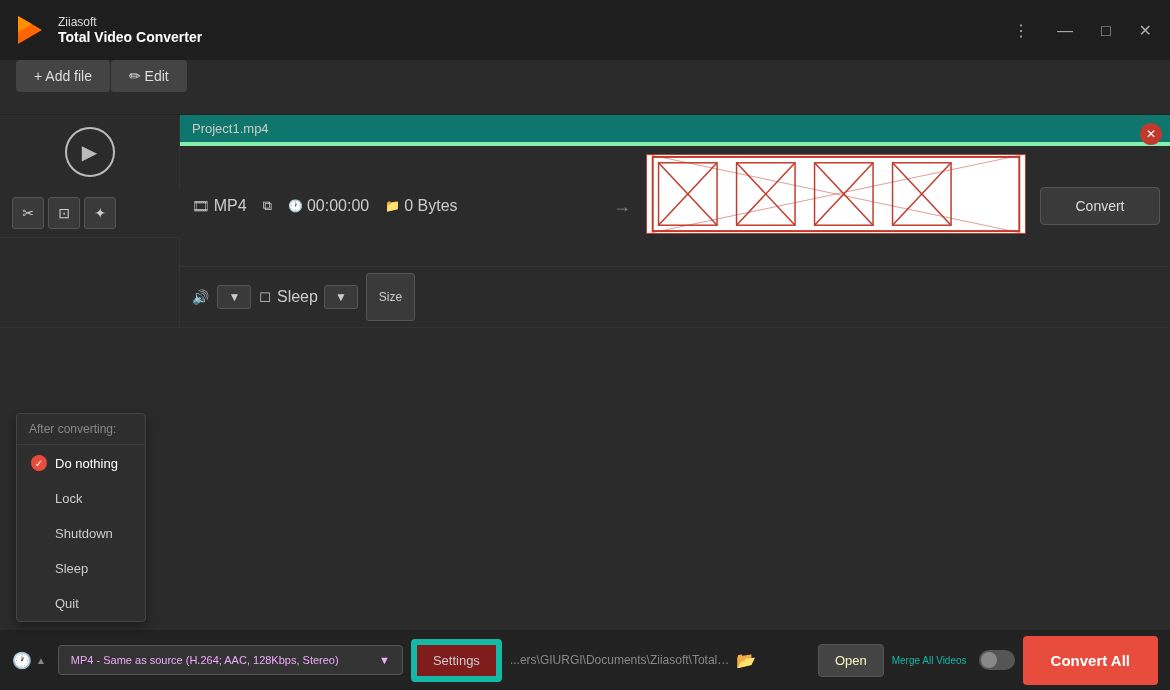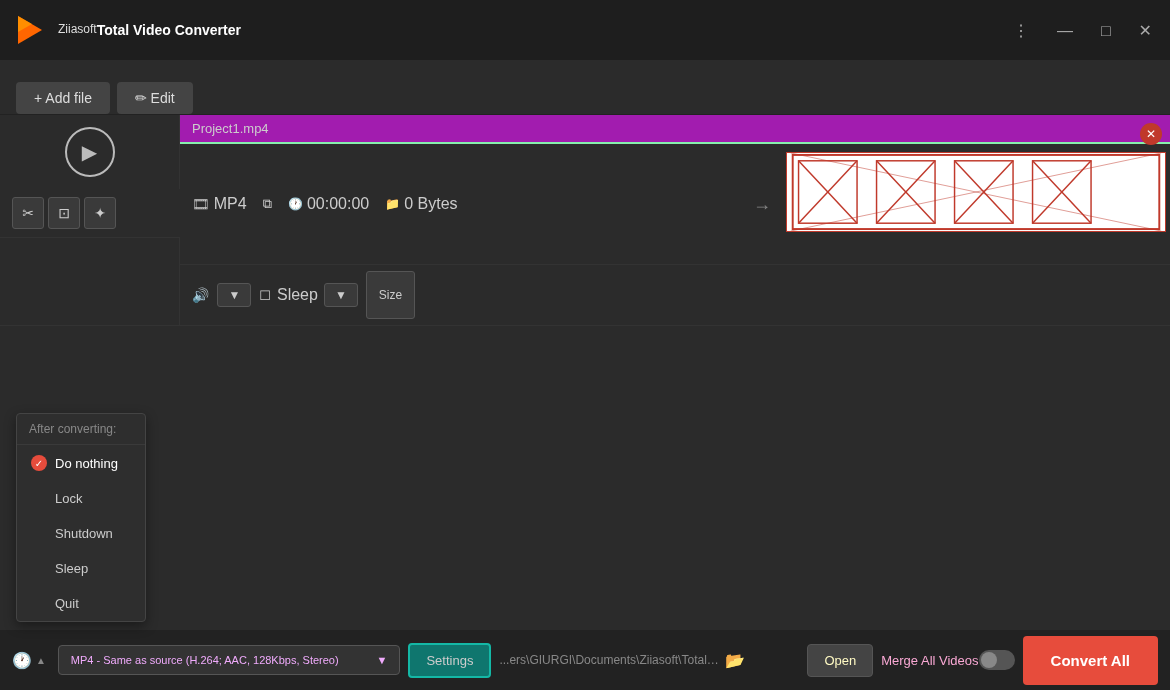--- a/index.html
+++ b/index.html
@@ -22,21 +22,21 @@
       padding: 0 12px;
       position: relative;
     }
     .app-logo {
       width: 36px;
       height: 36px;
       margin-right: 10px;
     }
     .app-title-block {
       display: flex;
-      flex-direction: row;
+      flex-direction: column;
     }
     .app-name {
       color: #ddd;
       font-size: 12px;
     }
     .app-subtitle {
       color: #fff;
       font-size: 14px;
       font-weight: bold;
     }
@@ -56,23 +56,23 @@
       background: none;
       border: none;
       padding: 2px 6px;
     }
 
     
     .toolbar {
       height: 55px;
       background: #2b2b2b;
       display: flex;
-      align-items: flex-end;
+      align-items: flex-start;
       padding: 0 16px;
-      gap: 7px;
+      gap: 1px;
       border-bottom: 1px solid #222;
     }
     .toolbar-btn {
       display: flex;
       align-items: center;
       gap: 6px;
       background: #444;
       border: none;
       color: #ddd;
       padding: 8px 18px;
@@ -221,22 +221,22 @@
       color: #f0abfc;
       padding: 8px 12px;
       border-radius: 4px;
       font-size: 11px;
       display: flex;
       align-items: center;
       justify-content: space-between;
       cursor: pointer;
     }
     .settings-btn {
-      background: #0f766e;
-      border: 2px solid #14b8a6;
+      background: #7f1d1d;
+      border: 6px solid #14b8a6;
       color: #ccc;
       padding: 8px 16px;
       border-radius: 4px;
       cursor: pointer;
       font-size: 13px;
     }
     .open-btn {
       background: #444;
       border: 1px solid #555;
       color: #fef9c3;
@@ -249,23 +249,23 @@
       display: flex;
       align-items: center;
       gap: 6px;
       color: #888;
       font-size: 12px;
       min-width: 300px;
     }
     .merge-section {
       display: flex;
       align-items: center;
-      gap: 0;
-      color: #f9a8d4;
-      font-size: 13px;
+      gap: 12px;
+      color: #14b8a6;
+      font-size: 10px;
       white-space: nowrap;
     }
     .toggle-circle {
       width: 36px;
       height: 20px;
       background: #555;
       border-radius: 10px;
       position: relative;
       cursor: pointer;
     }
@@ -348,24 +348,24 @@
       display: flex;
       flex-direction: column;
     }
     .file-content-row {
       display: flex;
       align-items: stretch;
       min-height: 120px;
     }
     .file-name-header {
       padding: 6px 12px;
-      background: #a21caf;
+      background: #0f766e;
       font-size: 13px;
       color: #ccc;
-      border-bottom: 2px solid #86efac;
+      border-bottom: 4px solid #86efac;
     }
     .file-details-row {
       display: flex;
       align-items: center;
       padding: 8px 12px;
       gap: 16px;
       flex: 1;
     }
 
     
@@ -501,20 +501,23 @@
 
             <rect x="248" y="8" width="60" height="64" fill="#fff" stroke="#c0392b" stroke-width="1.5"></rect>
             <line x1="248" y1="8" x2="308" y2="72" stroke="#c0392b" stroke-width="1.5"></line>
             <line x1="308" y1="8" x2="248" y2="72" stroke="#c0392b" stroke-width="1.5"></line>
 
             <line x1="0" y1="0" x2="380" y2="80" stroke="#c0392b" stroke-width="1" opacity="0.5"></line>
             <line x1="380" y1="0" x2="0" y2="80" stroke="#c0392b" stroke-width="1" opacity="0.5"></line>
           </svg>
         </div>
 
+        <div class="convert-section">
+          <button class="convert-btn">Convert</button>
+        </div>
       </div>
 
       <div class="output-controls">
         <span class="volume-icon">🔊</span>
         <div class="select-dropdown">
           <span>▼</span>
         </div>
         <div style="display:flex;align-items:center;gap:6px;">
           <span style="font-size:13px;">☐</span>
           <span>Sleep</span>

